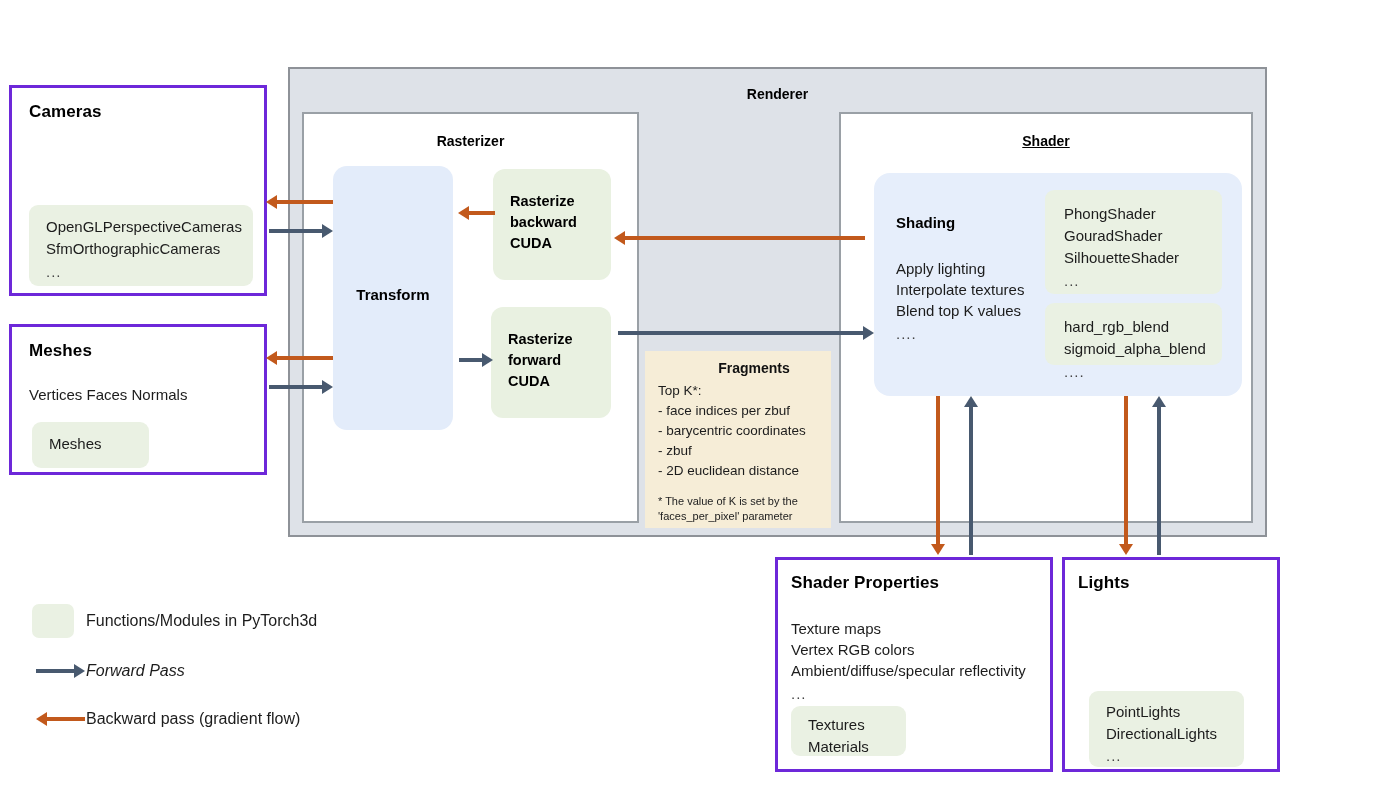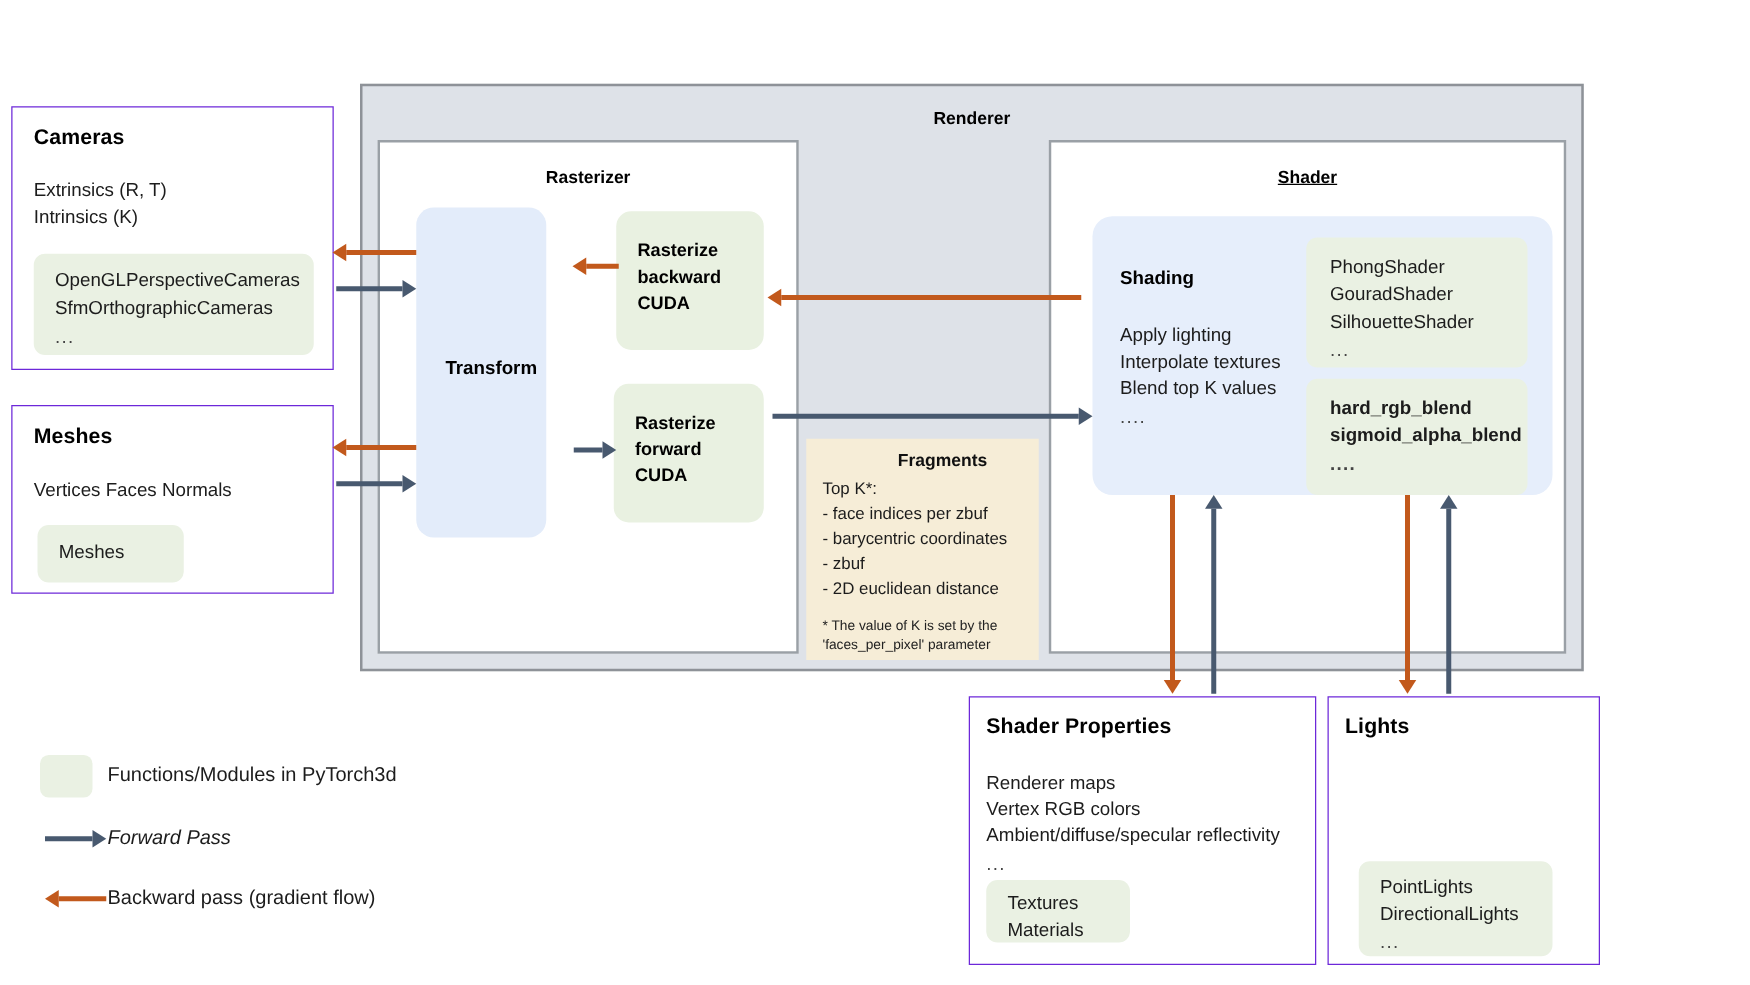--- a/index.html
+++ b/index.html
@@ -6,21 +6,21 @@
   body{
     width:1400px;height:788px;position:relative;overflow:hidden;
     font-family:"Liberation Sans","DejaVu Sans",sans-serif;
     color:#1a1a1a;
     -webkit-font-smoothing:antialiased;
   }
   .abs{position:absolute;box-sizing:border-box;}
 
   
   .plainbox{
-    background:#ffffff;border:1px solid #6d28d9;
+    background:#ffffff;border:3px solid #6d28d9;
   }
   .boxtitle{
     font-weight:bold;font-size:17px;color:#000;letter-spacing:.1px;
   }
   .bodytext{font-size:15px;line-height:21px;color:#1c1c1c;}
 
   
   .greenchip{
     background:#eaf1e3;border-radius:9px;
   }
@@ -69,21 +69,21 @@
 <body>
 
 <div class="abs renderer-panel" style="left:288px;top:67px;width:979px;height:470px;">
   <div class="abs panel-head" style="left:0;top:17px;width:975px;">Renderer</div>
 </div>
 
 <div class="abs panel-white" style="left:302px;top:112px;width:337px;height:411px;">
   <div class="abs panel-head" style="left:0;top:19px;width:333px;">Rasterizer</div>
 </div>
 
-<div class="abs bluebox" style="left:333px;top:166px;width:104px;height:264px;">
+<div class="abs bluebox" style="left:333px;top:166px;width:120px;height:264px;">
   <div class="abs" style="left:0;top:120px;width:120px;text-align:center;font-weight:bold;font-size:15px;color:#000;">Transform</div>
 </div>
 
 <div class="abs greenbox" style="left:493px;top:169px;width:118px;height:111px;">
   <div class="abs" style="left:17px;top:22px;width:100px;font-weight:bold;font-size:14.5px;line-height:21px;color:#000;">
     <div>Rasterize</div>
     <div>backward</div>
     <div>CUDA</div>
   </div>
 </div>
@@ -111,21 +111,21 @@
 
   <div class="abs greenchip" style="left:171px;top:17px;width:177px;height:104px;">
     <div class="abs" style="left:19px;top:13px;">
       <div class="ln">PhongShader</div>
       <div class="ln">GouradShader</div>
       <div class="ln">SilhouetteShader</div>
       <div class="dots" style="margin-top:3px;">...</div>
     </div>
   </div>
 
-  <div class="abs greenchip" style="left:171px;top:130px;width:177px;height:93px;font-weight:bold;">
+  <div class="abs greenchip" style="left:171px;top:130px;width:177px;height:62px;">
     <div class="abs" style="left:19px;top:13px;">
       <div class="ln">hard_rgb_blend</div>
       <div class="ln">sigmoid_alpha_blend</div>
       <div class="dots" style="margin-top:3px;">....</div>
     </div>
   </div>
 </div>
 
 <div class="abs fragbox" style="left:645px;top:351px;width:186px;height:177px;">
   <div class="abs fragtitle" style="left:0;top:9px;width:186px;padding-left:32px;">Fragments</div>
@@ -137,45 +137,41 @@
     <div>- 2D euclidean distance</div>
   </div>
   <div class="abs fragnote" style="left:13px;top:143px;width:172px;">
     <div>* The value of K is set by the</div>
     <div>'faces_per_pixel' parameter</div>
   </div>
 </div>
 
 <div class="abs plainbox" style="left:9px;top:85px;width:258px;height:211px;">
   <div class="abs boxtitle" style="left:17px;top:14px;">Cameras</div>
-  <div class="abs bodytext" style="left:17px;top:56px;">
-    <div>Extrinsics (R, T)</div>
-    <div>Intrinsics (K)</div>
-  </div>
   <div class="abs greenchip" style="left:17px;top:117px;width:224px;height:81px;">
     <div class="abs" style="left:17px;top:11px;">
       <div class="ln">OpenGLPerspectiveCameras</div>
       <div class="ln">SfmOrthographicCameras</div>
       <div class="dots" style="margin-top:3px;">...</div>
     </div>
   </div>
 </div>
 
 <div class="abs plainbox" style="left:9px;top:324px;width:258px;height:151px;">
   <div class="abs boxtitle" style="left:17px;top:14px;">Meshes</div>
   <div class="abs bodytext" style="left:17px;top:57px;">Vertices   Faces   Normals</div>
   <div class="abs greenchip" style="left:20px;top:95px;width:117px;height:46px;">
     <div class="abs ln" style="left:17px;top:11px;">Meshes</div>
   </div>
 </div>
 
 <div class="abs plainbox" style="left:775px;top:557px;width:278px;height:215px;">
   <div class="abs boxtitle" style="left:13px;top:13px;">Shader Properties</div>
   <div class="abs bodytext" style="left:13px;top:58px;width:262px;">
-    <div>Renderer maps</div>
+    <div>Texture maps</div>
     <div>Vertex RGB colors</div>
     <div>Ambient/diffuse/specular reflectivity</div>
     <div class="dots" style="margin-top:4px;">...</div>
   </div>
   <div class="abs greenchip" style="left:13px;top:146px;width:115px;height:50px;">
     <div class="abs" style="left:17px;top:8px;">
       <div class="ln">Textures</div>
       <div class="ln">Materials</div>
     </div>
   </div>

